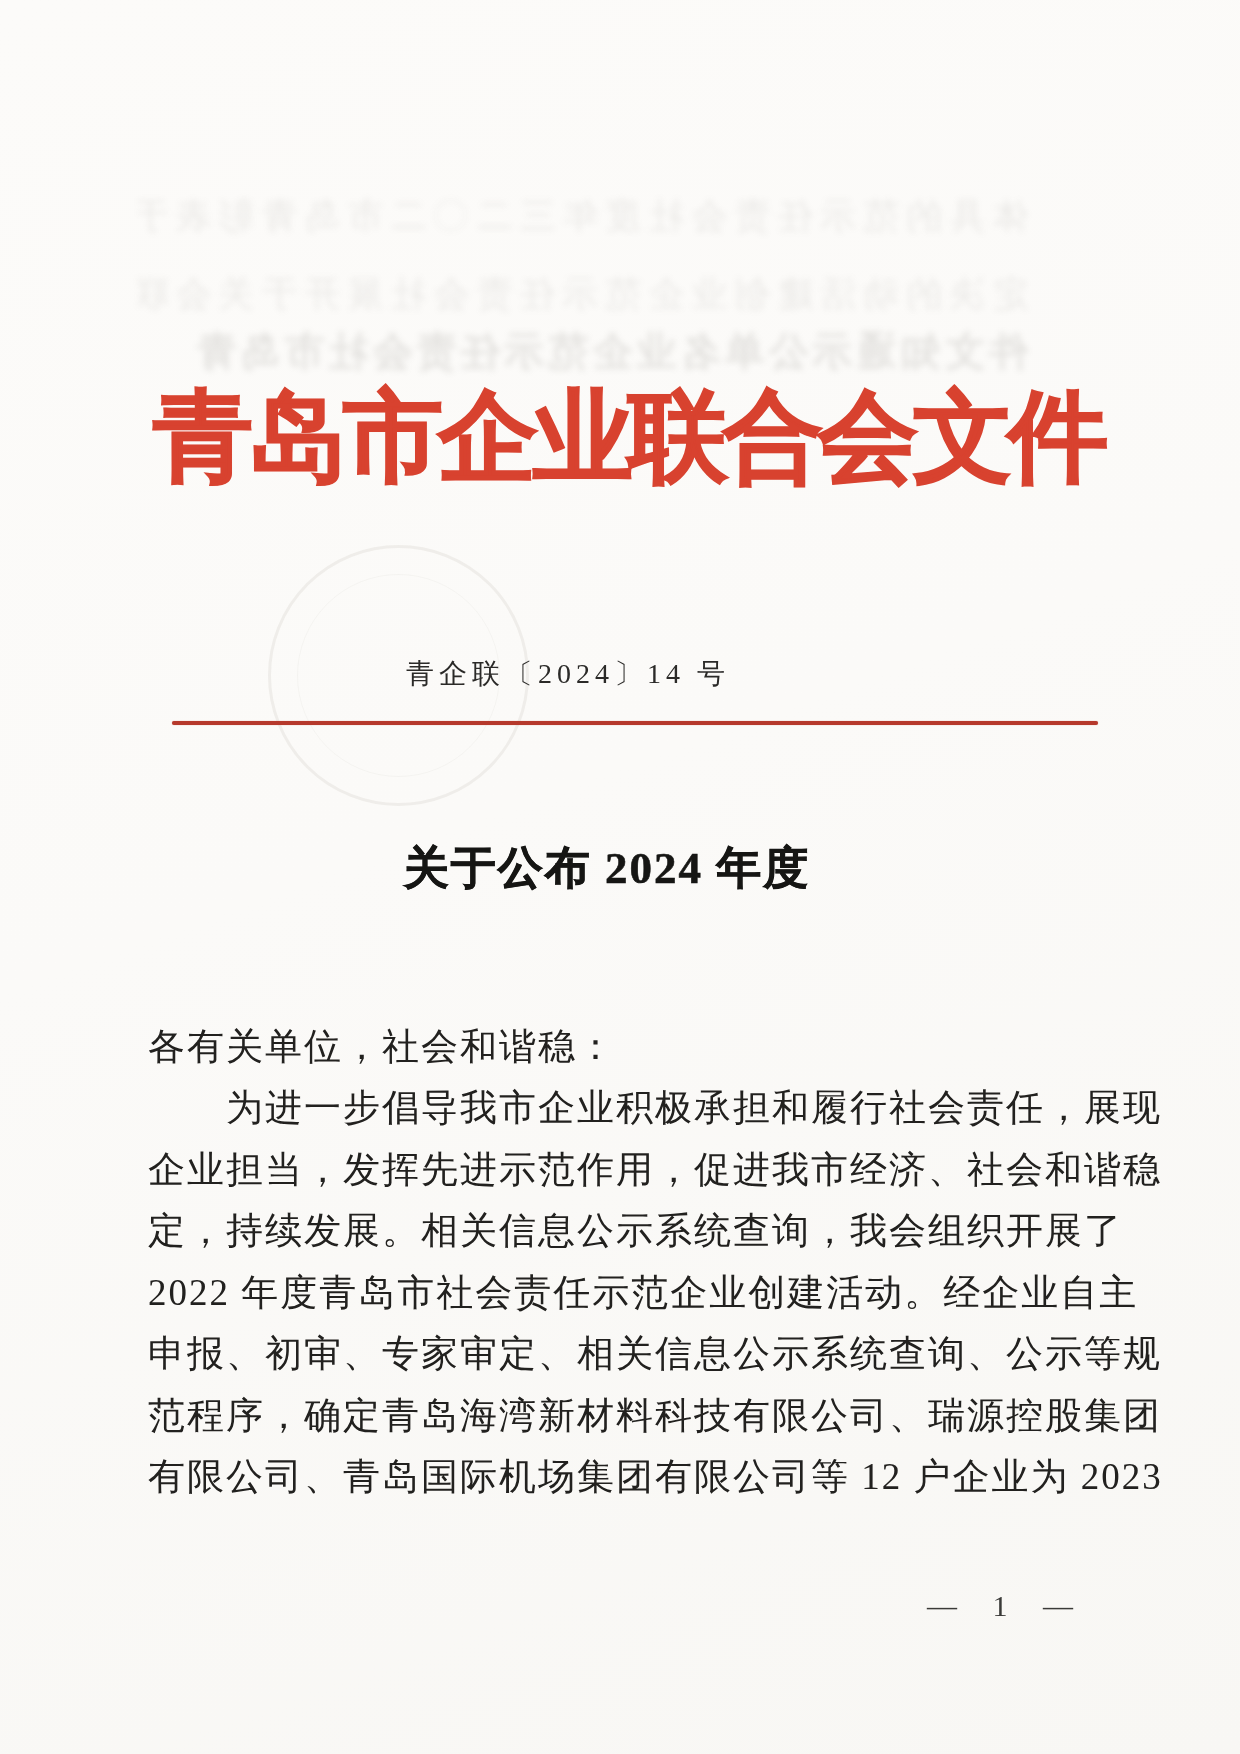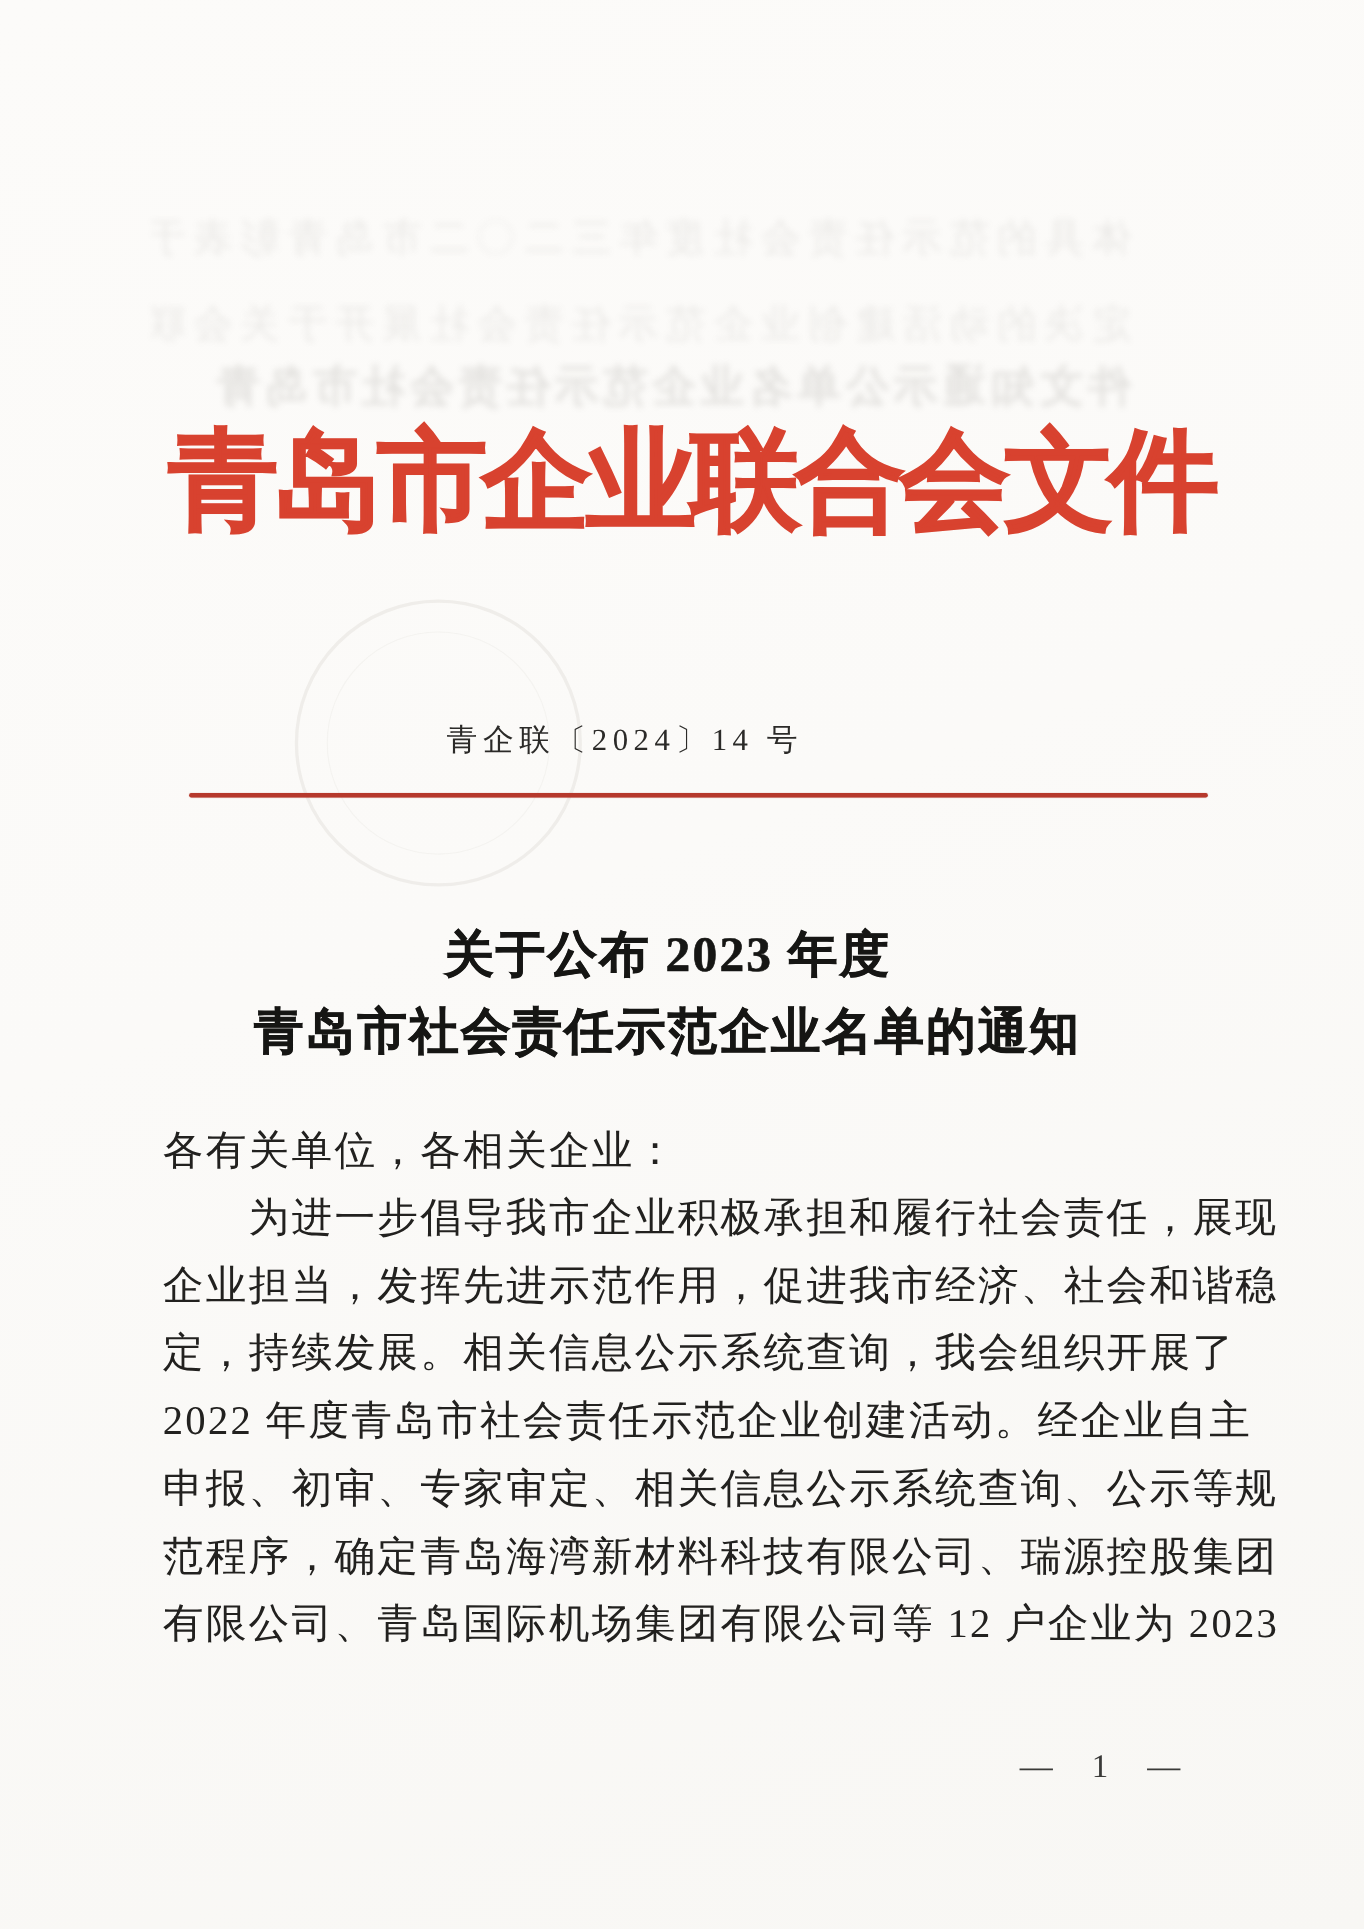--- a/index.html
+++ b/index.html
@@ -113,26 +113,25 @@
     <div class="seal-ghost-inner"></div>
   </div>
 
   <div class="masthead">青岛市企业联合会文件</div>
 
   <div class="doc-number">青企联〔2024〕14 号</div>
 
   <div class="red-rule"></div>
 
   <div class="notice-title">
-    <div>关于公布 2023 年度</div>
-    <div>青岛市社会责任示范企业名单的通知</div>
+    <div>关于公布 2024 年度</div>
   </div>
 
   <div class="body-block">
-    <div class="salutation">各有关单位，各相关企业：</div>
+    <div class="salutation">各有关单位，社会和谐稳：</div>
     <div class="body-line indent">为进一步倡导我市企业积极承担和履行社会责任，展现</div>
     <div class="body-line">企业担当，发挥先进示范作用，促进我市经济、社会和谐稳</div>
     <div class="body-line">定，持续发展。相关信息公示系统查询，我会组织开展了</div>
     <div class="body-line">2022 年度青岛市社会责任示范企业创建活动。经企业自主</div>
     <div class="body-line">申报、初审、专家审定、相关信息公示系统查询、公示等规</div>
     <div class="body-line">范程序，确定青岛海湾新材料科技有限公司、瑞源控股集团</div>
     <div class="body-line">有限公司、青岛国际机场集团有限公司等 12 户企业为 2023</div>
   </div>
 
   <div class="page-number">— 1 —</div>

